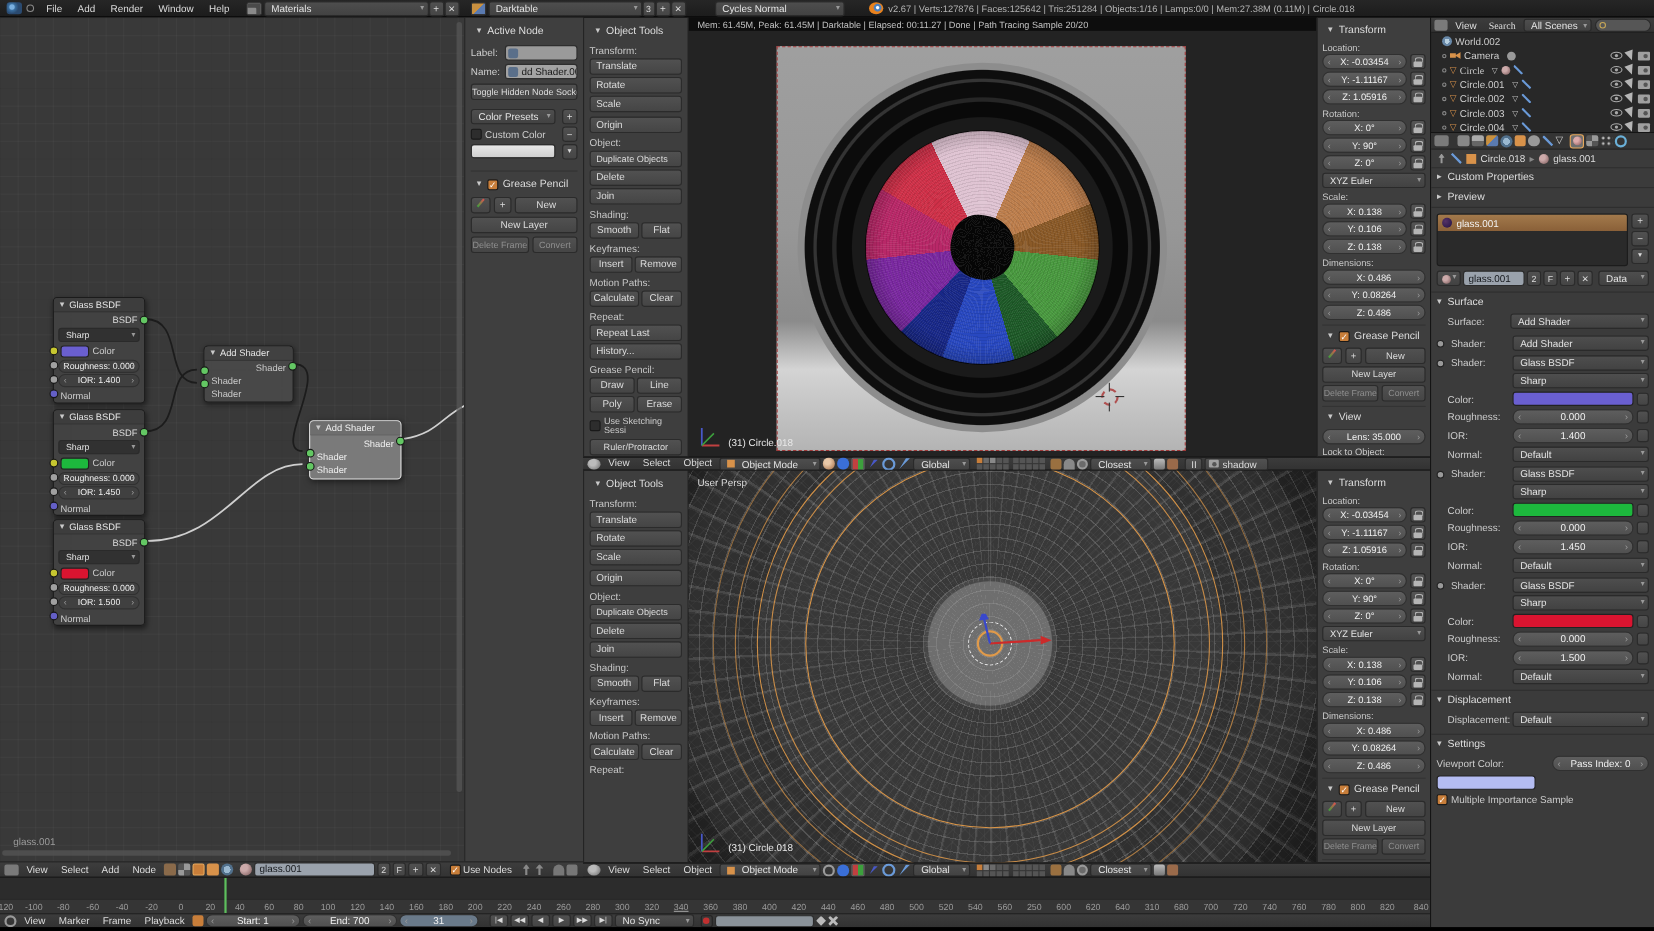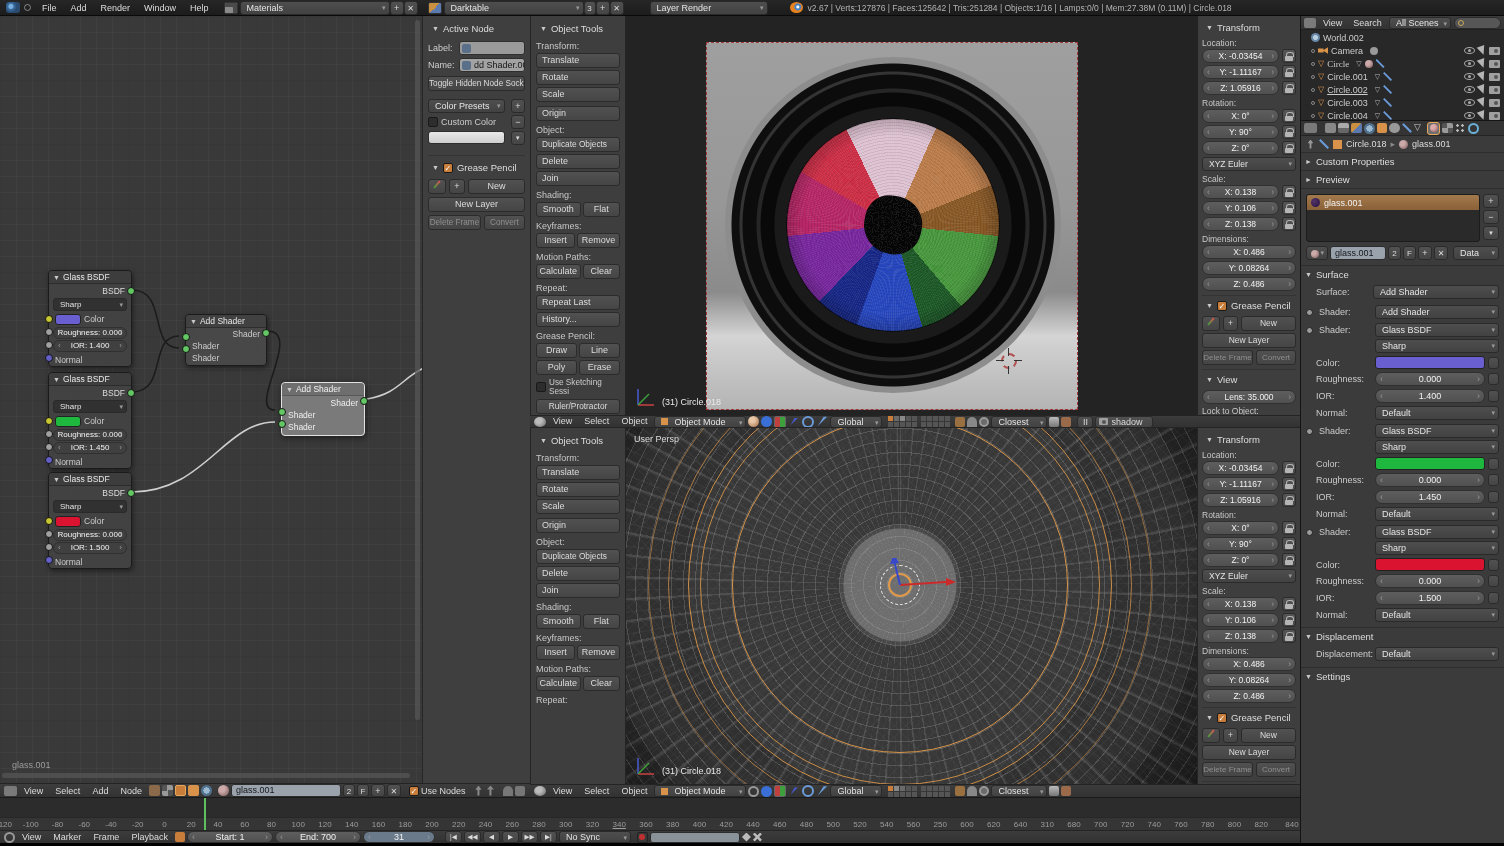--- a/index.html
+++ b/index.html
@@ -46,21 +46,21 @@
   <span class="menu-item">Help</span>
   <span style="width:14px;height:12px;background:#8a8a8a;border:1px solid #333;border-radius:2px;margin:0 2px 0 8px;box-shadow:inset -4px 4px 0 #4a4a4a;flex:none;"></span>
   <span class="drop" style="width:150px;line-height:13px;height:14px;">Materials</span>
   <span class="btn" style="width:14px;height:14px;">+</span>
   <span class="btn" style="width:14px;height:14px;font-size:8px;">✕</span>
   <span style="width:14px;height:12px;background:linear-gradient(135deg,#c89040 50%,#5a7ab0 50%);border:1px solid #333;border-radius:2px;margin:0 2px 0 10px;flex:none;"></span>
   <span class="drop" style="width:140px;line-height:13px;height:14px;">Darktable</span>
   <span class="btn" style="width:12px;height:14px;font-size:8px;">3</span>
   <span class="btn" style="width:14px;height:14px;">+</span>
   <span class="btn" style="width:14px;height:14px;font-size:8px;">✕</span>
-  <span class="drop" style="width:118px;line-height:13px;height:14px;margin-left:26px;">Layer Render</span>
+  <span class="drop" style="width:118px;line-height:13px;height:14px;margin-left:26px;">Cycles Normal</span>
   <span style="width:13px;height:11px;margin:0 5px 0 22px;border-radius:50% 50% 50% 50%;background:radial-gradient(circle at 60% 45%,#fff 0 1px,#4a80c0 2px 3px,#e8821e 4px);flex:none;"></span>
   <span style="color:#b4b4b4;font-size:8.5px;">v2.67 | Verts:127876 | Faces:125642 | Tris:251284 | Objects:1/16 | Lamps:0/0 | Mem:27.38M (0.11M) | Circle.018</span>
 </div>
 
 <div class="abs" style="left:0;top:16px;width:530px;height:781px;background:#3a3a3a;">
 
   <div class="abs" style="left:0;top:0;width:422px;height:767px;overflow:hidden;background-color:#393939;background-image:linear-gradient(rgba(0,0,0,0.13) 1px,transparent 1px),linear-gradient(90deg,rgba(0,0,0,0.13) 1px,transparent 1px),linear-gradient(rgba(255,255,255,0.03) 1px,transparent 1px),linear-gradient(90deg,rgba(255,255,255,0.03) 1px,transparent 1px);background-size:64px 64px,64px 64px,16px 16px,16px 16px;">
     <svg width="422" height="767" style="position:absolute;left:0;top:0;">
       <path d="M132,274 C168,274 148,332 179,332" stroke="#1c1c1c" stroke-width="1.6" fill="none"></path>
       <path d="M132,376 C168,376 148,320 179,320" stroke="#1c1c1c" stroke-width="1.6" fill="none"></path>
@@ -307,20 +307,21 @@
     </div>
   <div class="row" style="margin-bottom:3px;">
       <span class="cb"></span>
       <span style="font-size:8.2px;">Use Sketching Sessi</span>
     </div>
   <div class="btn" style="margin-bottom:6px;font-size:8.3px;">Ruler/Protractor</div>
 
 </div>
 
 <div class="abs" style="left:626px;top:16px;width:571px;height:399px;background:#232323;overflow:hidden;">
+  <div style="height:12px;background:#0d0d0d;color:#c2c2c2;font-size:8.3px;line-height:12px;padding-left:8px;white-space:nowrap;"><span>Mem: 61.45M, Peak: 61.45M | Darktable | Elapsed: 00:11.27 | Done | Path Tracing Sample 20/20</span></div>
 
   <div class="abs" style="left:80px;top:26px;width:372px;height:368px;border:1px dashed #a03838;background:linear-gradient(180deg,#9f9f9f 0%,#979797 45%,#8b8b8b 68%,#d4d4d4 80%,#c0c0c0 92%,#b4b4b4 100%);">
 
     <div class="abs" style="left:18px;top:14px;width:336px;height:336px;border-radius:50%;background:radial-gradient(circle,#000 0 106px,#1a1a1a 107px 118px,#090909 119px 132px,#262626 133px 136px,#0c0c0c 137px 150px,#343434 151px 153px,#0e0e0e 154px 161px,#8d8d8d 162px 168px);">
       <div class="abs" style="left:62px;top:62px;width:212px;height:212px;border-radius:50%;background:radial-gradient(circle,transparent 0 60%,rgba(0,0,0,.55) 92%),conic-gradient(#dfc3d2 0deg 24deg,#bd7e4c 24deg 68deg,#8a5a28 68deg 96deg,#49993f 96deg 140deg,#1e5a28 140deg 164deg,#2848c0 164deg 200deg,#182888 200deg 224deg,#7a28a0 224deg 264deg,#b82868 264deg 300deg,#cf3048 300deg 334deg,#dfc3d2 334deg 360deg);">
         <div class="abs" style="left:77px;top:77px;width:58px;height:58px;background:#060606;border-radius:42% 48% 45% 50%;transform:rotate(12deg);"></div>
         <div class="abs" style="inset:0;border-radius:50%;background:repeating-conic-gradient(rgba(255,255,255,.07) 0deg .4deg,transparent .4deg 1.3deg),repeating-radial-gradient(circle,rgba(0,0,0,.08) 0 1px,transparent 1px 3px);"></div>
       </div>
     </div>
 
@@ -651,21 +652,21 @@
   <span class="icon12" style="width:10px;height:10px;border-radius:50%;border:2px solid #999;"></span>
   <span class="drop" style="width:56px;height:12px;line-height:10px;">Closest</span>
   <span class="icon12" style="width:10px;height:10px;background:linear-gradient(#bbb,#777);"></span>
   <span class="icon12" style="width:10px;height:10px;background:#9a6a4a;"></span>
 </div>
 
 <div class="abs" style="left:1300px;top:16px;width:204px;height:104px;background:#282828;border-left:1px solid #141414;overflow:hidden;">
   <div class="row" style="height:14px;background:linear-gradient(#3c3c3c,#333);border-bottom:1px solid #202020;padding:0 3px;gap:3px;">
     <span class="icon12" style="width:12px;height:10px;background:#7a7a7a;"></span>
     <span class="menu-item" style="line-height:14px;padding:0 4px;">View</span>
-    <span class="menu-item" style="line-height:14px;padding:0 4px;">Search</span>
+    <span class="menu-item" style="line-height:14px;padding:0 4px;font-family:Liberation Serif, serif;">Search</span>
     <span class="drop" style="width:62px;height:12px;line-height:10px;">All Scenes</span>
     <span class="row" style="flex:1;height:12px;background:#565656;border:1px solid #2a2a2a;border-radius:6px;padding:0 3px;">
         <span style="width:6px;height:6px;border:1.5px solid #c8a858;border-radius:50%;display:inline-block;"></span>
       </span>
   </div>
   <div style="padding:1px 2px 0 10px;">
     <div class="row" style="height:13px;">
       <span style="width:9px;height:9px;border-radius:50%;background:radial-gradient(circle,#b8d0e0 0 35%,#6888a8 36%);flex:none;"></span>
       <span style="color:#ccc;">World.002</span>
     </div>
@@ -698,21 +699,21 @@
       <span style="color:#bbb;font-size:7px;margin-left:4px;flex:none;">▽</span>
       <span style="width:9px;height:9px;background:#6a9ad8;clip-path:polygon(15% 0,45% 30%,100% 85%,85% 100%,30% 45%,0 15%);flex:none;"></span>
       <span style="flex:1;"></span>
       <span class="i-eye"></span>
         <span class="i-ptr"></span>
         <span class="i-cam" style="margin-right:2px;"></span>
     </div>
     <div class="row" style="height:13px;">
       <span style="width:4px;height:4px;border:1px solid #888;border-radius:50%;flex:none;"></span>
       <span style="color:#d8924a;font-size:8px;flex:none;">▽</span>
-      <span style="color:#ccc;text-decoration:underline;">Circle.002</span>
+      <span style="color:#ccc;">Circle.002</span>
       <span style="color:#bbb;font-size:7px;margin-left:4px;flex:none;">▽</span>
       <span style="width:9px;height:9px;background:#6a9ad8;clip-path:polygon(15% 0,45% 30%,100% 85%,85% 100%,30% 45%,0 15%);flex:none;"></span>
       <span style="flex:1;"></span>
       <span class="i-eye"></span>
         <span class="i-ptr"></span>
         <span class="i-cam" style="margin-right:2px;"></span>
     </div>
     <div class="row" style="height:13px;">
       <span style="width:4px;height:4px;border:1px solid #888;border-radius:50%;flex:none;"></span>
       <span style="color:#d8924a;font-size:8px;flex:none;">▽</span>
@@ -912,20 +913,31 @@
     </div>
   <div class="row" style="padding:2px 5px 6px;">
       <span style="width:66px;padding-left:10px;">Displacement:</span>
       <span class="drop" style="flex:1;">Default</span>
     </div>
 
   <div class="ph-title" style="border-top:1px solid #2e2e2e;">
       <span class="tri">▼</span>
       <span>Settings</span>
     </div>
+  <div style="padding:2px 5px;">
+    <div class="row">
+        <span style="flex:1;">Viewport Color:</span>
+        <span class="pill" style="width:88px;">Pass Index: 0</span>
+      </div>
+    <div style="width: 90px; height: 13px; border-radius: 3px; border: 1px solid rgb(34, 34, 34); margin: 4px 0px; background: rgb(180, 188, 242);"></div>
+    <div class="row">
+        <span class="cb on"></span>
+        <span>Multiple Importance Sample</span>
+      </div>
+  </div>
 </div>
 
 <div class="abs" style="left:0;top:797px;width:1300px;height:33px;background:#2c2c2c;border-top:1px solid #1a1a1a;overflow:hidden;">
   <div id="ruler" style="position:absolute;left:0;bottom:0;width:1300px;height:13px;background:#353535;border-top:1px solid #272727;color:#9c9c9c;font-size:8px;">
       <span style="position: absolute; bottom: 1px; transform: translateX(-50%); left: 4px;">-120</span>
       <span style="position: absolute; bottom: 1px; transform: translateX(-50%); left: 30.75px;">-100</span>
       <span style="position: absolute; bottom: 1px; transform: translateX(-50%); left: 57.5px;">-80</span>
       <span style="position: absolute; bottom: 1px; transform: translateX(-50%); left: 84.25px;">-60</span>
       <span style="position: absolute; bottom: 1px; transform: translateX(-50%); left: 111px;">-40</span>
       <span style="position: absolute; bottom: 1px; transform: translateX(-50%); left: 137.75px;">-20</span>

